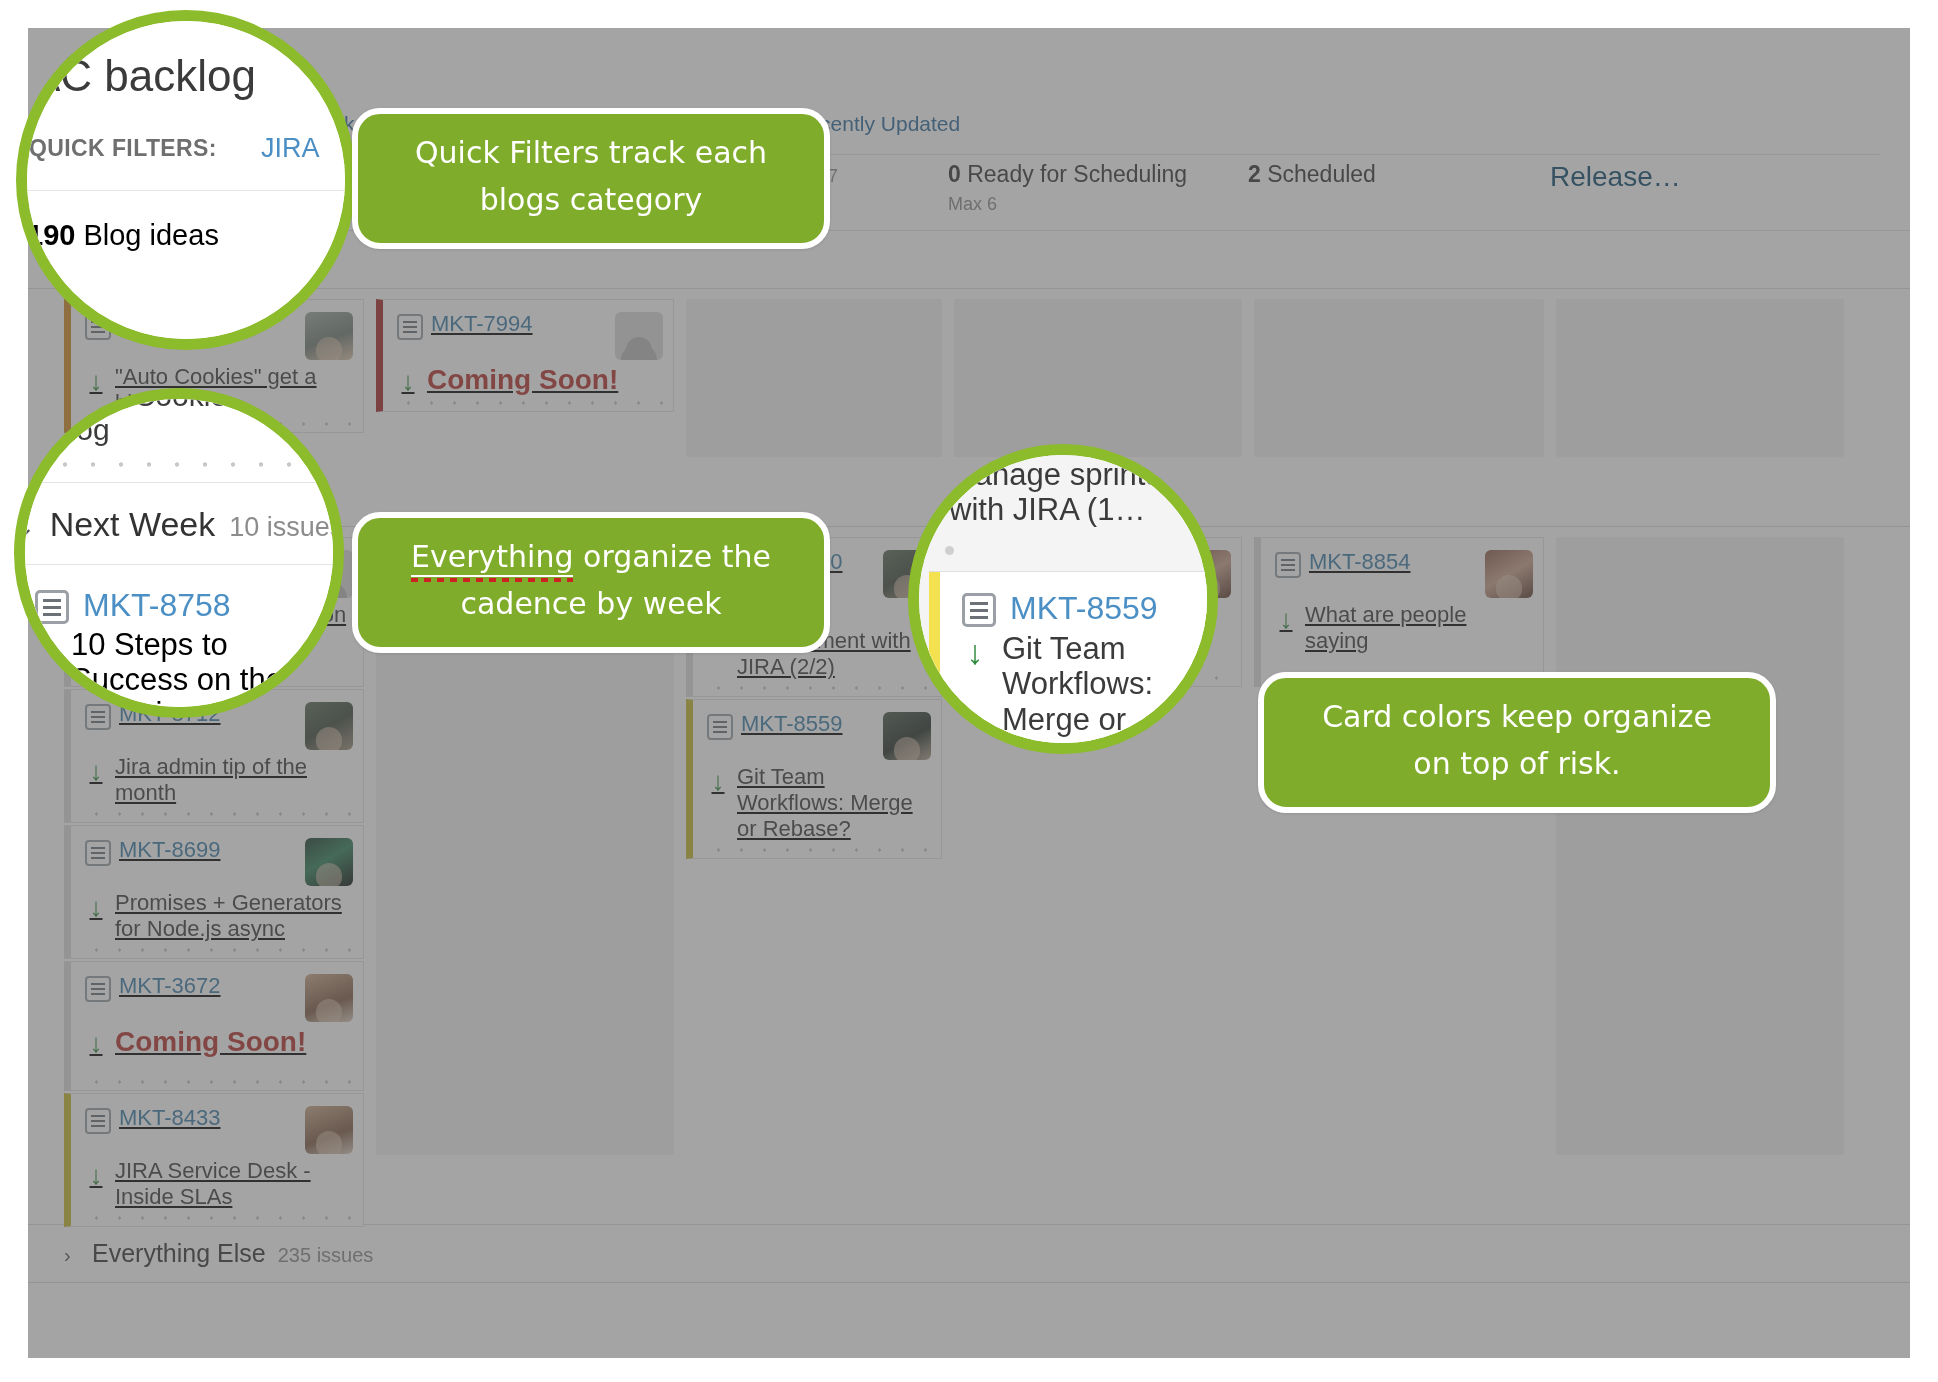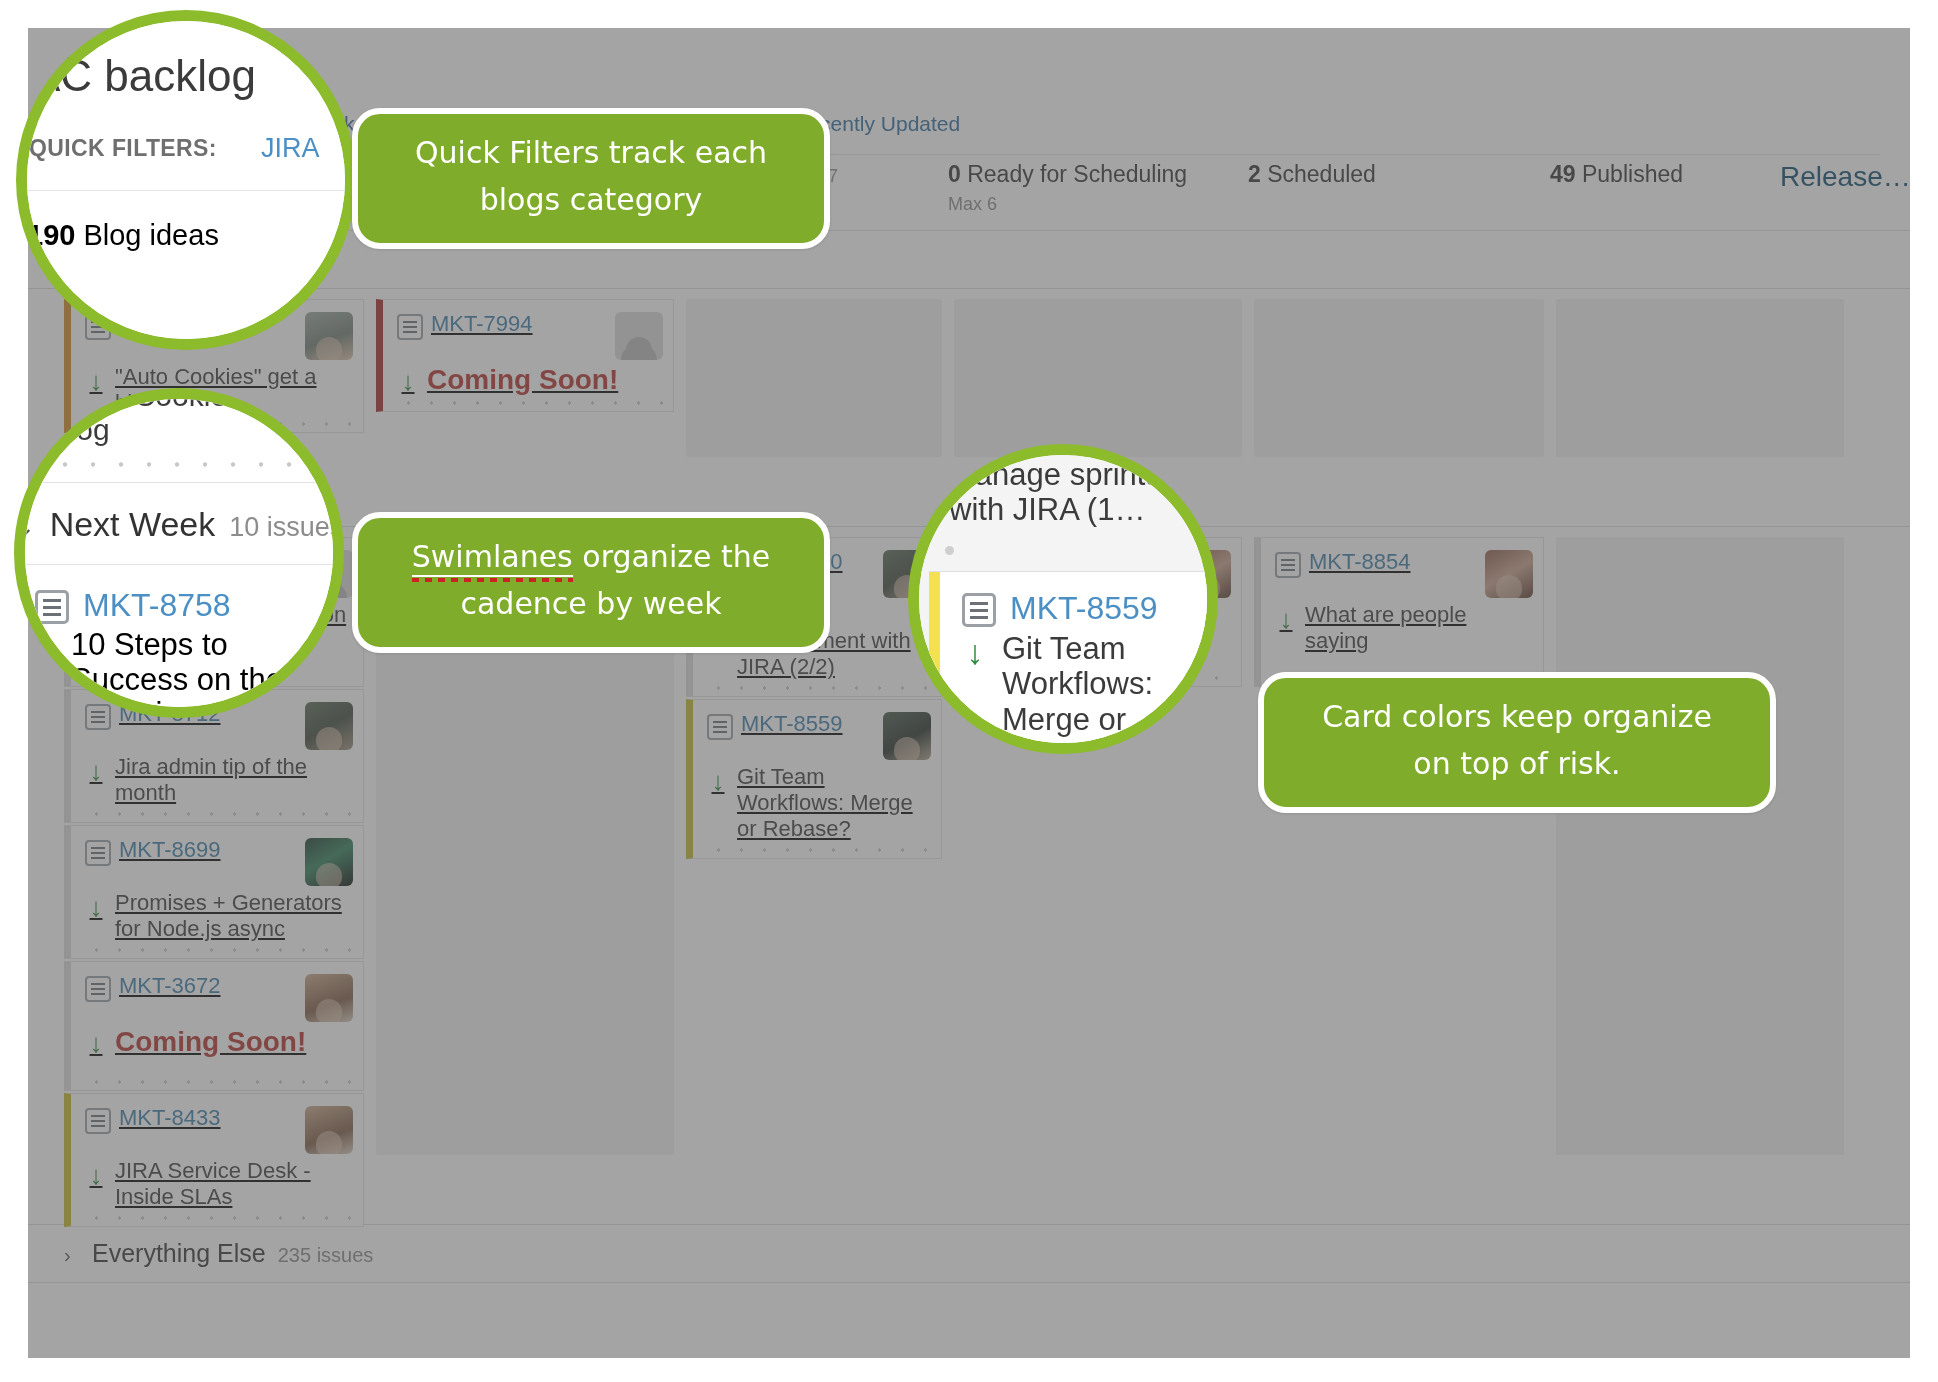--- a/index.html
+++ b/index.html
@@ -371,24 +371,20 @@
       </div>
       <div class="col-head" style="width:300px;">
         <div class="ch-line1"><b>0</b>
           <span>Ready for Scheduling</span></div>
         <div class="ch-line2">Max 6</div>
       </div>
       <div class="col-head" style="width:302px;">
         <div class="ch-line1"><b>2</b>
           <span>Scheduled</span></div>
       </div>
-      <div class="col-head" style="width:230px;">
-        <div class="ch-line1"><b>49</b>
-          <span>Published</span></div>
-      </div>
       <div class="release-link">Release…</div>
     </div>
 
     <div class="swimlane-head">
       <span class="sl-caret">⌄</span>
       <span class="sl-name">This Week</span>
       <span class="sl-count">8 issues</span>
     </div>
 
     <div class="lane-body" style="height:180px;">
@@ -735,21 +731,21 @@
       </div>
     </div>
   </div>
 
   <div class="callout" style="left:352px; top:108px; width:478px;">
     <span class="line">Quick Filters track each</span>
     <span class="line">blogs category</span>
   </div>
 
   <div class="callout" style="left:352px; top:512px; width:478px;">
-    <span class="line"><span class="spell">Swimlanes</span><span> organize the</span></span>
+    <span class="line"><span class="spell">Everything</span><span> organize the</span></span>
     <span class="line">cadence by week</span>
   </div>
 
   <div class="callout" style="left:1258px; top:672px; width:518px;">
     <span class="line">Card colors keep organize</span>
     <span class="line">on top of risk.</span>
   </div>
 
 </div>
 

